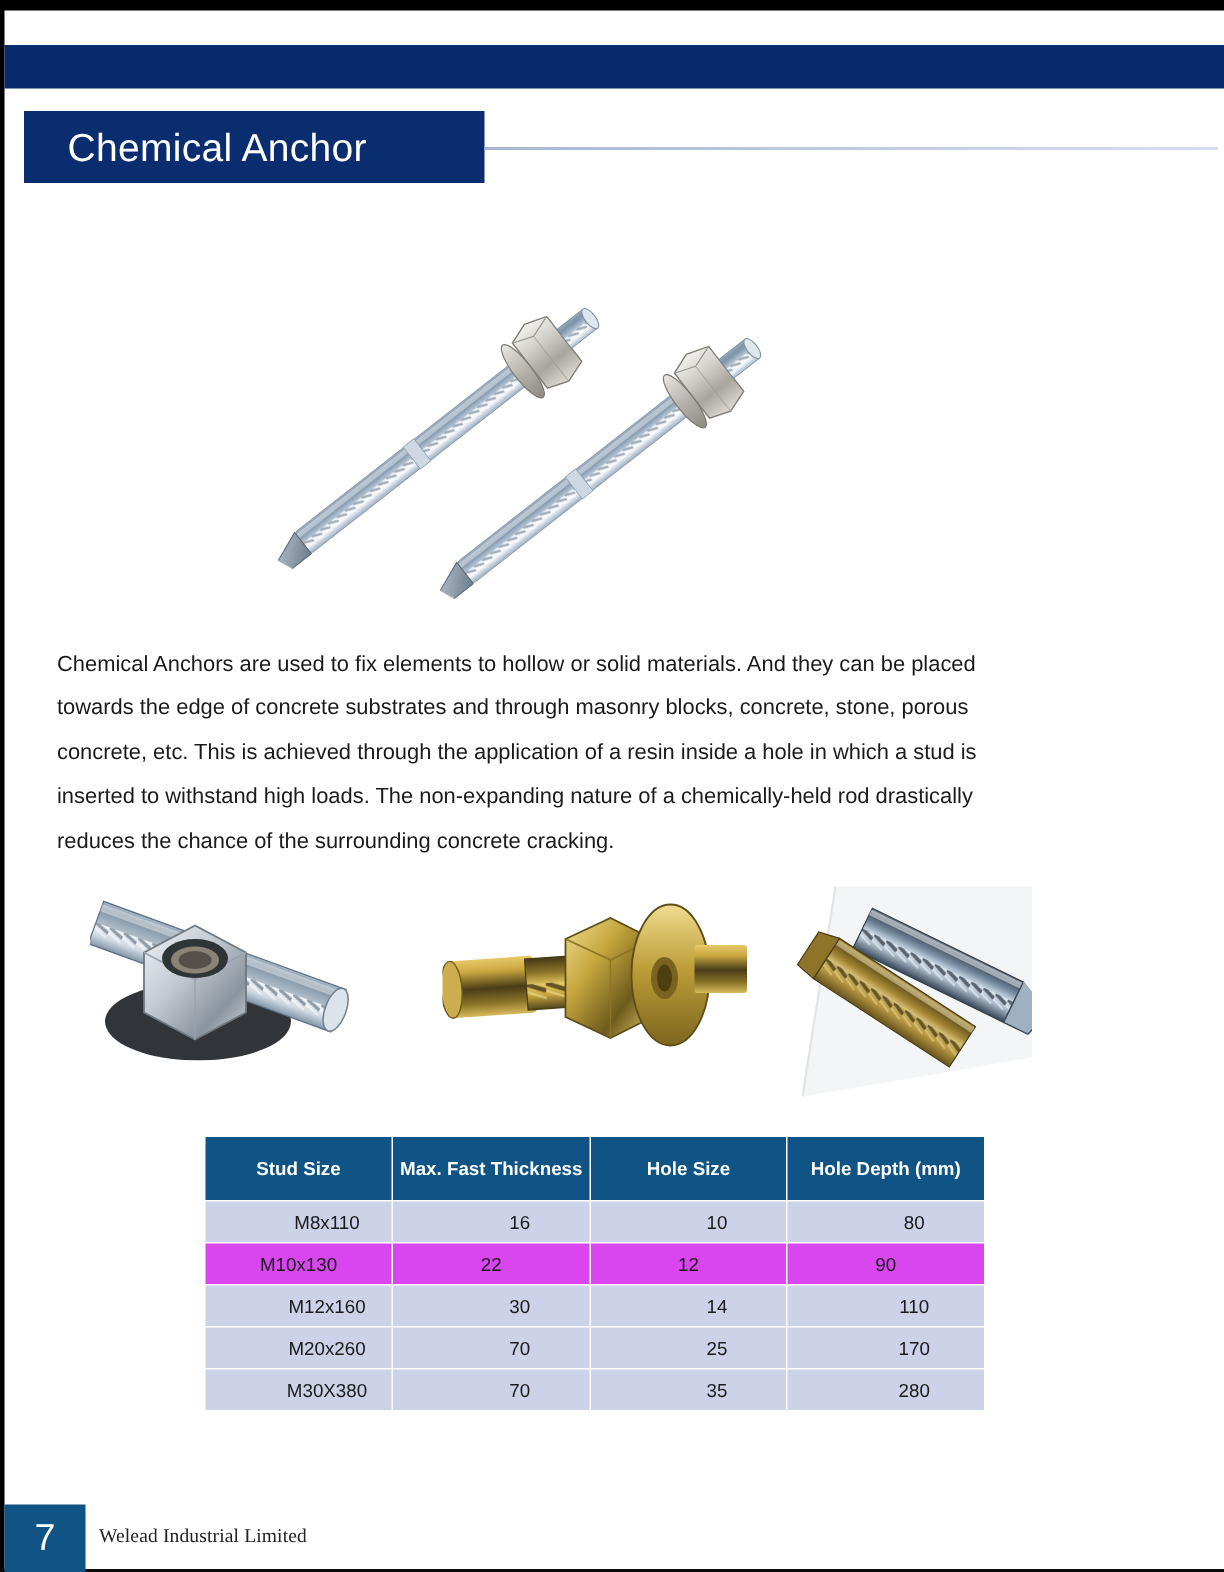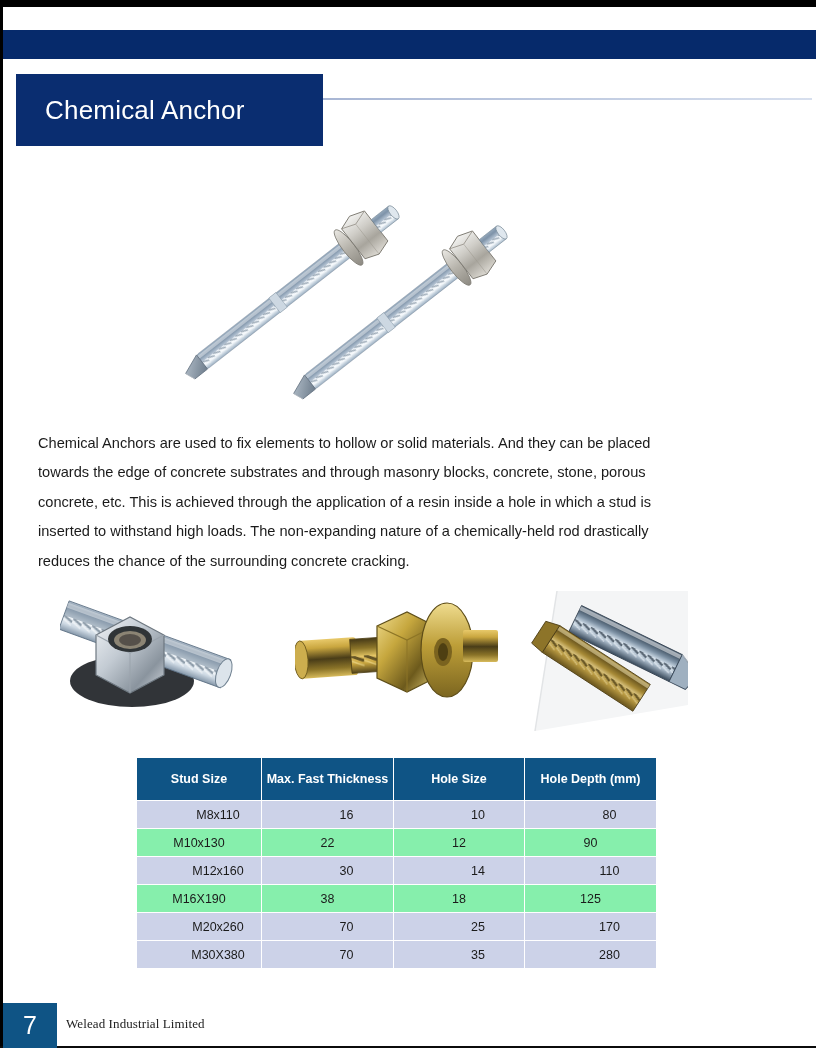--- a/index.html
+++ b/index.html
@@ -41,21 +41,21 @@
     position: absolute;
     left: 3px; top: 30px;
     width: 813px; height: 29px;
     background: #062a6b;
   }
 
   
   .title-block {
     position: absolute;
     left: 16px; top: 74px;
-    width: 307px; height: 72px;
+    width: 307px; height: 48px;
     background: #0a2d70;
     display: flex;
     align-items: center;
   }
   .title-text {
     color: #ffffff;
     font-size: 26px;
     font-weight: 400;
     letter-spacing: 0.2px;
     padding-left: 29px;
@@ -117,21 +117,21 @@
   }
   .spec-table td {
     font-size: 12.5px;
     color: #1b1b1b;
     height: 25px;
     text-align: center;
     vertical-align: middle;
     border: 0;
   }
   .spec-table tr.row-odd td  { background: #ccd2e8; padding-left: 39px; }
-  .spec-table tr.row-even td { background: #86efac; }
+  .spec-table tr.row-even td { background: #d946ef; }
   .col-1 { width: 124px; }
   .col-2 { width: 131px; }
   .col-3 { width: 130px; }
   .col-4 { width: 131px; }
 
   
   .footer-page {
     position: absolute;
     left: 3px; top: 1003px;
     width: 54px; height: 45px;
@@ -414,26 +414,20 @@
       <td>22</td>
       <td>12</td>
       <td>90</td>
     </tr>
     <tr class="row-odd">
       <td>M12x160</td>
       <td>30</td>
       <td>14</td>
       <td>110</td>
     </tr>
-    <tr class="row-even">
-      <td>M16X190</td>
-      <td>38</td>
-      <td>18</td>
-      <td>125</td>
-    </tr>
     <tr class="row-odd">
       <td>M20x260</td>
       <td>70</td>
       <td>25</td>
       <td>170</td>
     </tr>
     <tr class="row-odd">
       <td>M30X380</td>
       <td>70</td>
       <td>35</td>

